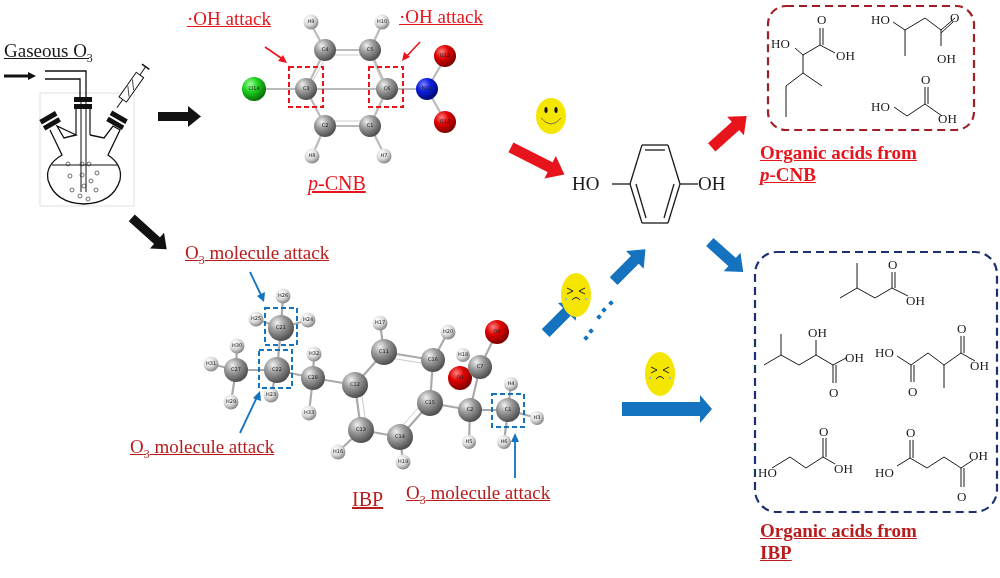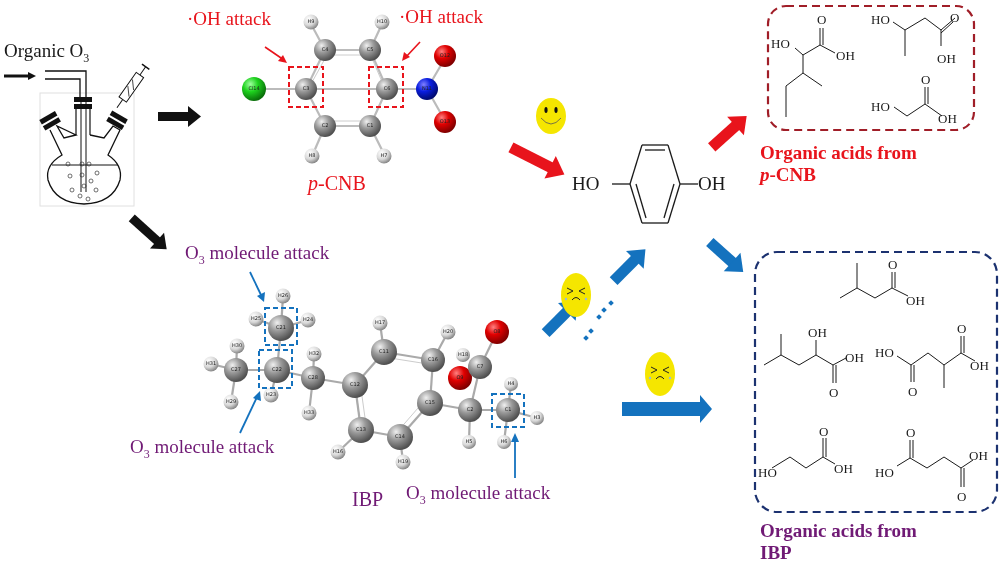--- a/index.html
+++ b/index.html
@@ -1,20 +1,20 @@
 <!DOCTYPE html>
 <html><head>
 <meta charset="utf-8">
 <style>
   html, body { margin: 0; padding: 0; background: #ffffff; }
   body { width: 1000px; height: 578px; overflow: hidden; position: relative; font-family: "Liberation Serif", serif; }
   #scene { position: absolute; left: 0; top: 0; width: 1000px; height: 578px; }
-  .lbl { position: absolute; white-space: nowrap; font-family: "Liberation Serif", serif; }
+  .lbl { position: absolute; white-space: nowrap; font-family: "Liberation Serif", serif; text-decoration: underline; }
   .red { color: #e8141c; }
-  .blue { color: #701a75; }
+  .blue { color: #b91c1c; }
   .blk { color: #1a1a1a; }
   .bold { font-weight: bold; }
   .atom-lbl { font-family: "DejaVu Sans", sans-serif; font-size: 5px; fill: #222; text-anchor: middle; dominant-baseline: middle; }
   .chem { font-family: "Liberation Serif", serif; font-size: 14px; fill: #1a1a1a; }
   .chem-s { font-family: "Liberation Serif", serif; font-size: 13px; fill: #1a1a1a; }
   .title-lbl { text-align: left; font-size: 19px; line-height: 22px; }
 </style>
 </head>
 <body>
 
@@ -487,21 +487,21 @@
     <line x1="964" y1="468" x2="964" y2="487"></line>
     <line x1="961" y1="468" x2="973" y2="460"></line>
   </g>
   <text class="chem-s" x="875" y="477">HO</text>
   <text class="chem-s" x="906" y="437">O</text>
   <text class="chem-s" x="969" y="460">OH</text>
   <text class="chem-s" x="957" y="501">O</text>
 </svg>
 
 <div class="lbl blk" style="left:4px; top:40px; font-size:19px;">
-  <span>Organic O</span><sub style="font-size:12px;">3</sub>
+  <span>Gaseous O</span><sub style="font-size:12px;">3</sub>
 </div>
 
 <div class="lbl red" style="left:187px; top:8px; font-size:19px;">·OH attack</div>
 <div class="lbl red" style="left:399px; top:6px; font-size:19px;">·OH attack</div>
 
 <div class="lbl red" style="left:308px; top:172px; font-size:20px;">
   <i>p</i><span>-CNB</span>
 </div>
 
 <div class="lbl blue" style="left:185px; top:242px; font-size:19px;">

